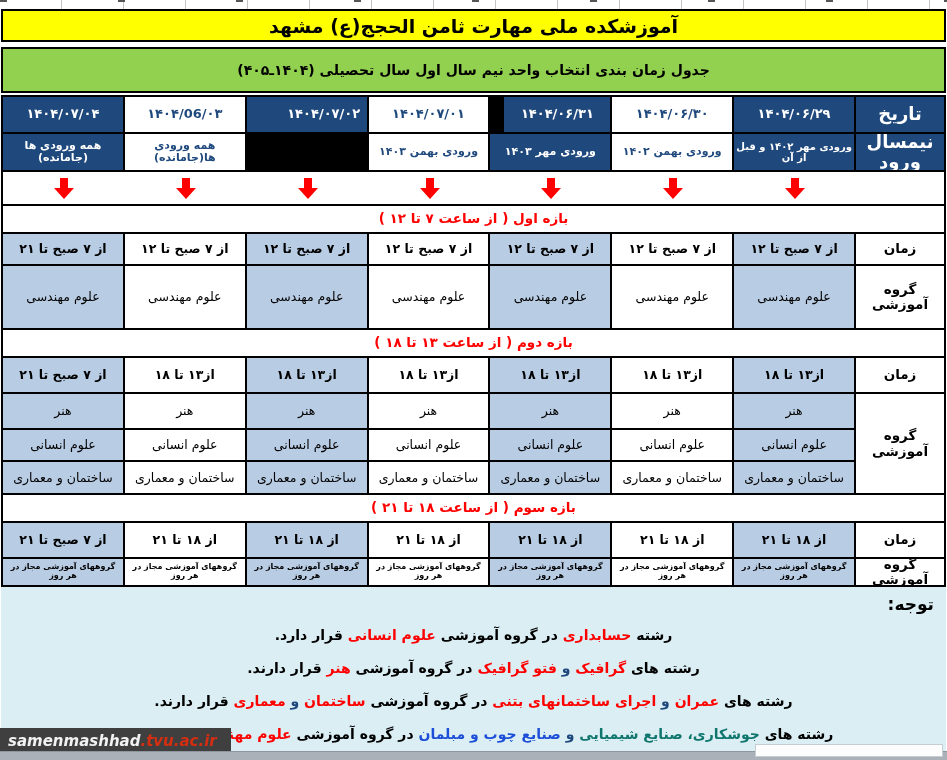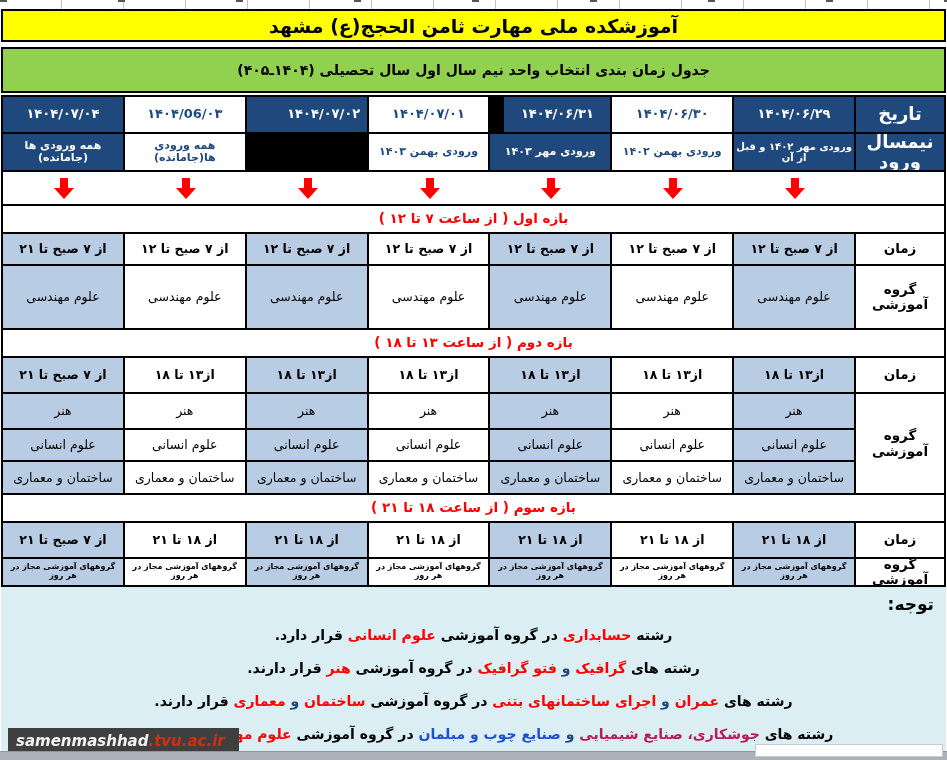--- a/index.html
+++ b/index.html
@@ -54,21 +54,21 @@
   .arrow .head { width:0; height:0; border-left:10px solid transparent;
     border-right:10px solid transparent; border-top:11px solid #FF0000; }
 
   .notes { flex:1 1 auto; margin:0 1px; background:#DAEEF3; padding-top:3px; }
   .notes-title { font-weight:bold; font-size:17px; color:#000; text-align:right;
     padding:4px 12px 2px 0; height:28px; }
   .note-line { height:33px; display:flex; align-items:center; justify-content:center;
     font-weight:bold; font-size:14px; }
   .note-line span { white-space:pre-wrap; }
 
-  .watermark { position:absolute; left:8px; bottom:7px; height:25px; background:#3f3f3f;
+  .watermark { position:absolute; left:0; bottom:7px; height:25px; background:#3f3f3f;
     display:flex; align-items:center; direction:ltr; padding:0 14px 0 8px;
     font-style:italic; font-weight:bold; font-size:15px; }
   .wm-site { color:#f2f2f2; }
   .wm-domain { color:#d42e12; }
 
   .bottom-strip { position:absolute; left:0; right:0; bottom:0; height:9px;
     background:#aab1b9; border-top:1px solid #8f969e; }
   .scroll-box { position:absolute; right:4px; bottom:3px; width:188px; height:13px;
     background:#fdfdfd; border:1px solid #c5ccd2; }
 </style>
@@ -241,21 +241,21 @@
           <span style="color: rgb(31, 73, 125);"> و </span>
           <span style="color: rgb(255, 0, 0);">اجرای ساختمانهای بتنی</span>
           <span style="color: rgb(0, 0, 0);"> در گروه آموزشی </span>
           <span style="color: rgb(255, 0, 0);">ساختمان</span>
           <span style="color: rgb(31, 73, 125);"> و </span>
           <span style="color: rgb(255, 0, 0);">معماری</span>
           <span style="color: rgb(0, 0, 0);"> قرار دارند.</span>
         </div>
         <div class="note-line">
           <span style="color: rgb(0, 0, 0);">رشته های </span>
-          <span style="color: #be185d;">جوشکاری، صنایع شیمیایی</span>
+          <span style="color: #0f766e;">جوشکاری، صنایع شیمیایی</span>
           <span style="color: rgb(31, 73, 125);"> و </span>
           <span style="color: #1d4ed8;">صنایع چوب و مبلمان</span>
           <span style="color: rgb(0, 0, 0);"> در گروه آموزشی </span>
           <span style="color: rgb(255, 0, 0);">علوم مهندسی</span>
           <span style="color: rgb(0, 0, 0);"> قرار دارند.</span>
         </div>
       </div>
   </div>
 
   <div class="watermark">

